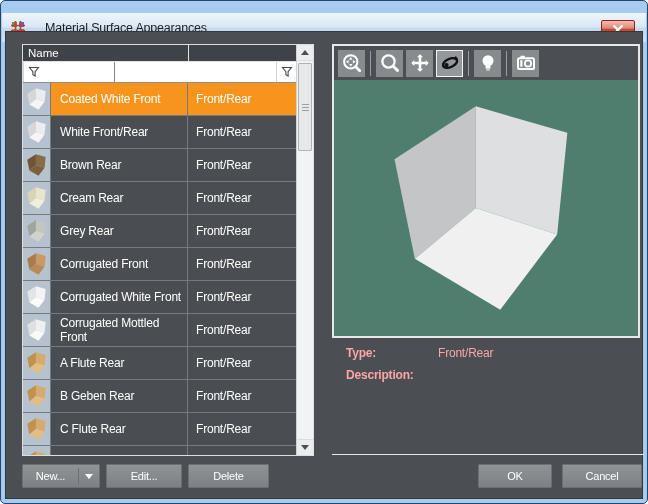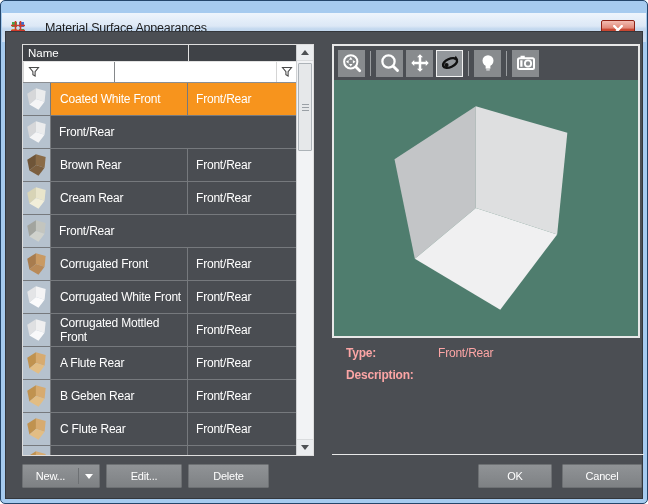--- a/index.html
+++ b/index.html
@@ -152,20 +152,21 @@
               <div class="cell type">Front/Rear</div>
             </div>
             <div class="row">
               <div class="thumb">
                 <svg width="26" height="26" viewBox="0 0 24 24">
                   <polygon points="3,7.2 11,2 11,12 5,17" fill="#d6d7d9"></polygon>
                   <polygon points="11,2 20,4.6 19,14.6 11,12" fill="#ebeced"></polygon>
                   <polygon points="5,17 11,12 19,14.6 13.4,22" fill="#f5f5f6"></polygon>
                 </svg>
               </div>
+              <div class="cell name">White Front/Rear</div>
               <div class="cell type">Front/Rear</div>
             </div>
             <div class="row">
               <div class="thumb">
                 <svg width="26" height="26" viewBox="0 0 24 24">
                   <polygon points="3,7.2 11,2 11,12 5,17" fill="#6f5538"></polygon>
                   <polygon points="11,2 20,4.6 19,14.6 11,12" fill="#8a6b47"></polygon>
                   <polygon points="5,17 11,12 19,14.6 13.4,22" fill="#7c5f3f"></polygon>
                 </svg>
               </div>
@@ -184,20 +185,21 @@
               <div class="cell type">Front/Rear</div>
             </div>
             <div class="row">
               <div class="thumb">
                 <svg width="26" height="26" viewBox="0 0 24 24">
                   <polygon points="3,7.2 11,2 11,12 5,17" fill="#a2a49e"></polygon>
                   <polygon points="11,2 20,4.6 19,14.6 11,12" fill="#c3c5bf"></polygon>
                   <polygon points="5,17 11,12 19,14.6 13.4,22" fill="#d0d2cc"></polygon>
                 </svg>
               </div>
+              <div class="cell name">Grey Rear</div>
               <div class="cell type">Front/Rear</div>
             </div>
             <div class="row">
               <div class="thumb">
                 <svg width="26" height="26" viewBox="0 0 24 24">
                   <polygon points="3,7.2 11,2 11,12 5,17" fill="#a87c4e"></polygon>
                   <polygon points="11,2 20,4.6 19,14.6 11,12" fill="#c99a63"></polygon>
                   <polygon points="5,17 11,12 19,14.6 13.4,22" fill="#b98a58"></polygon>
                 </svg>
               </div>

